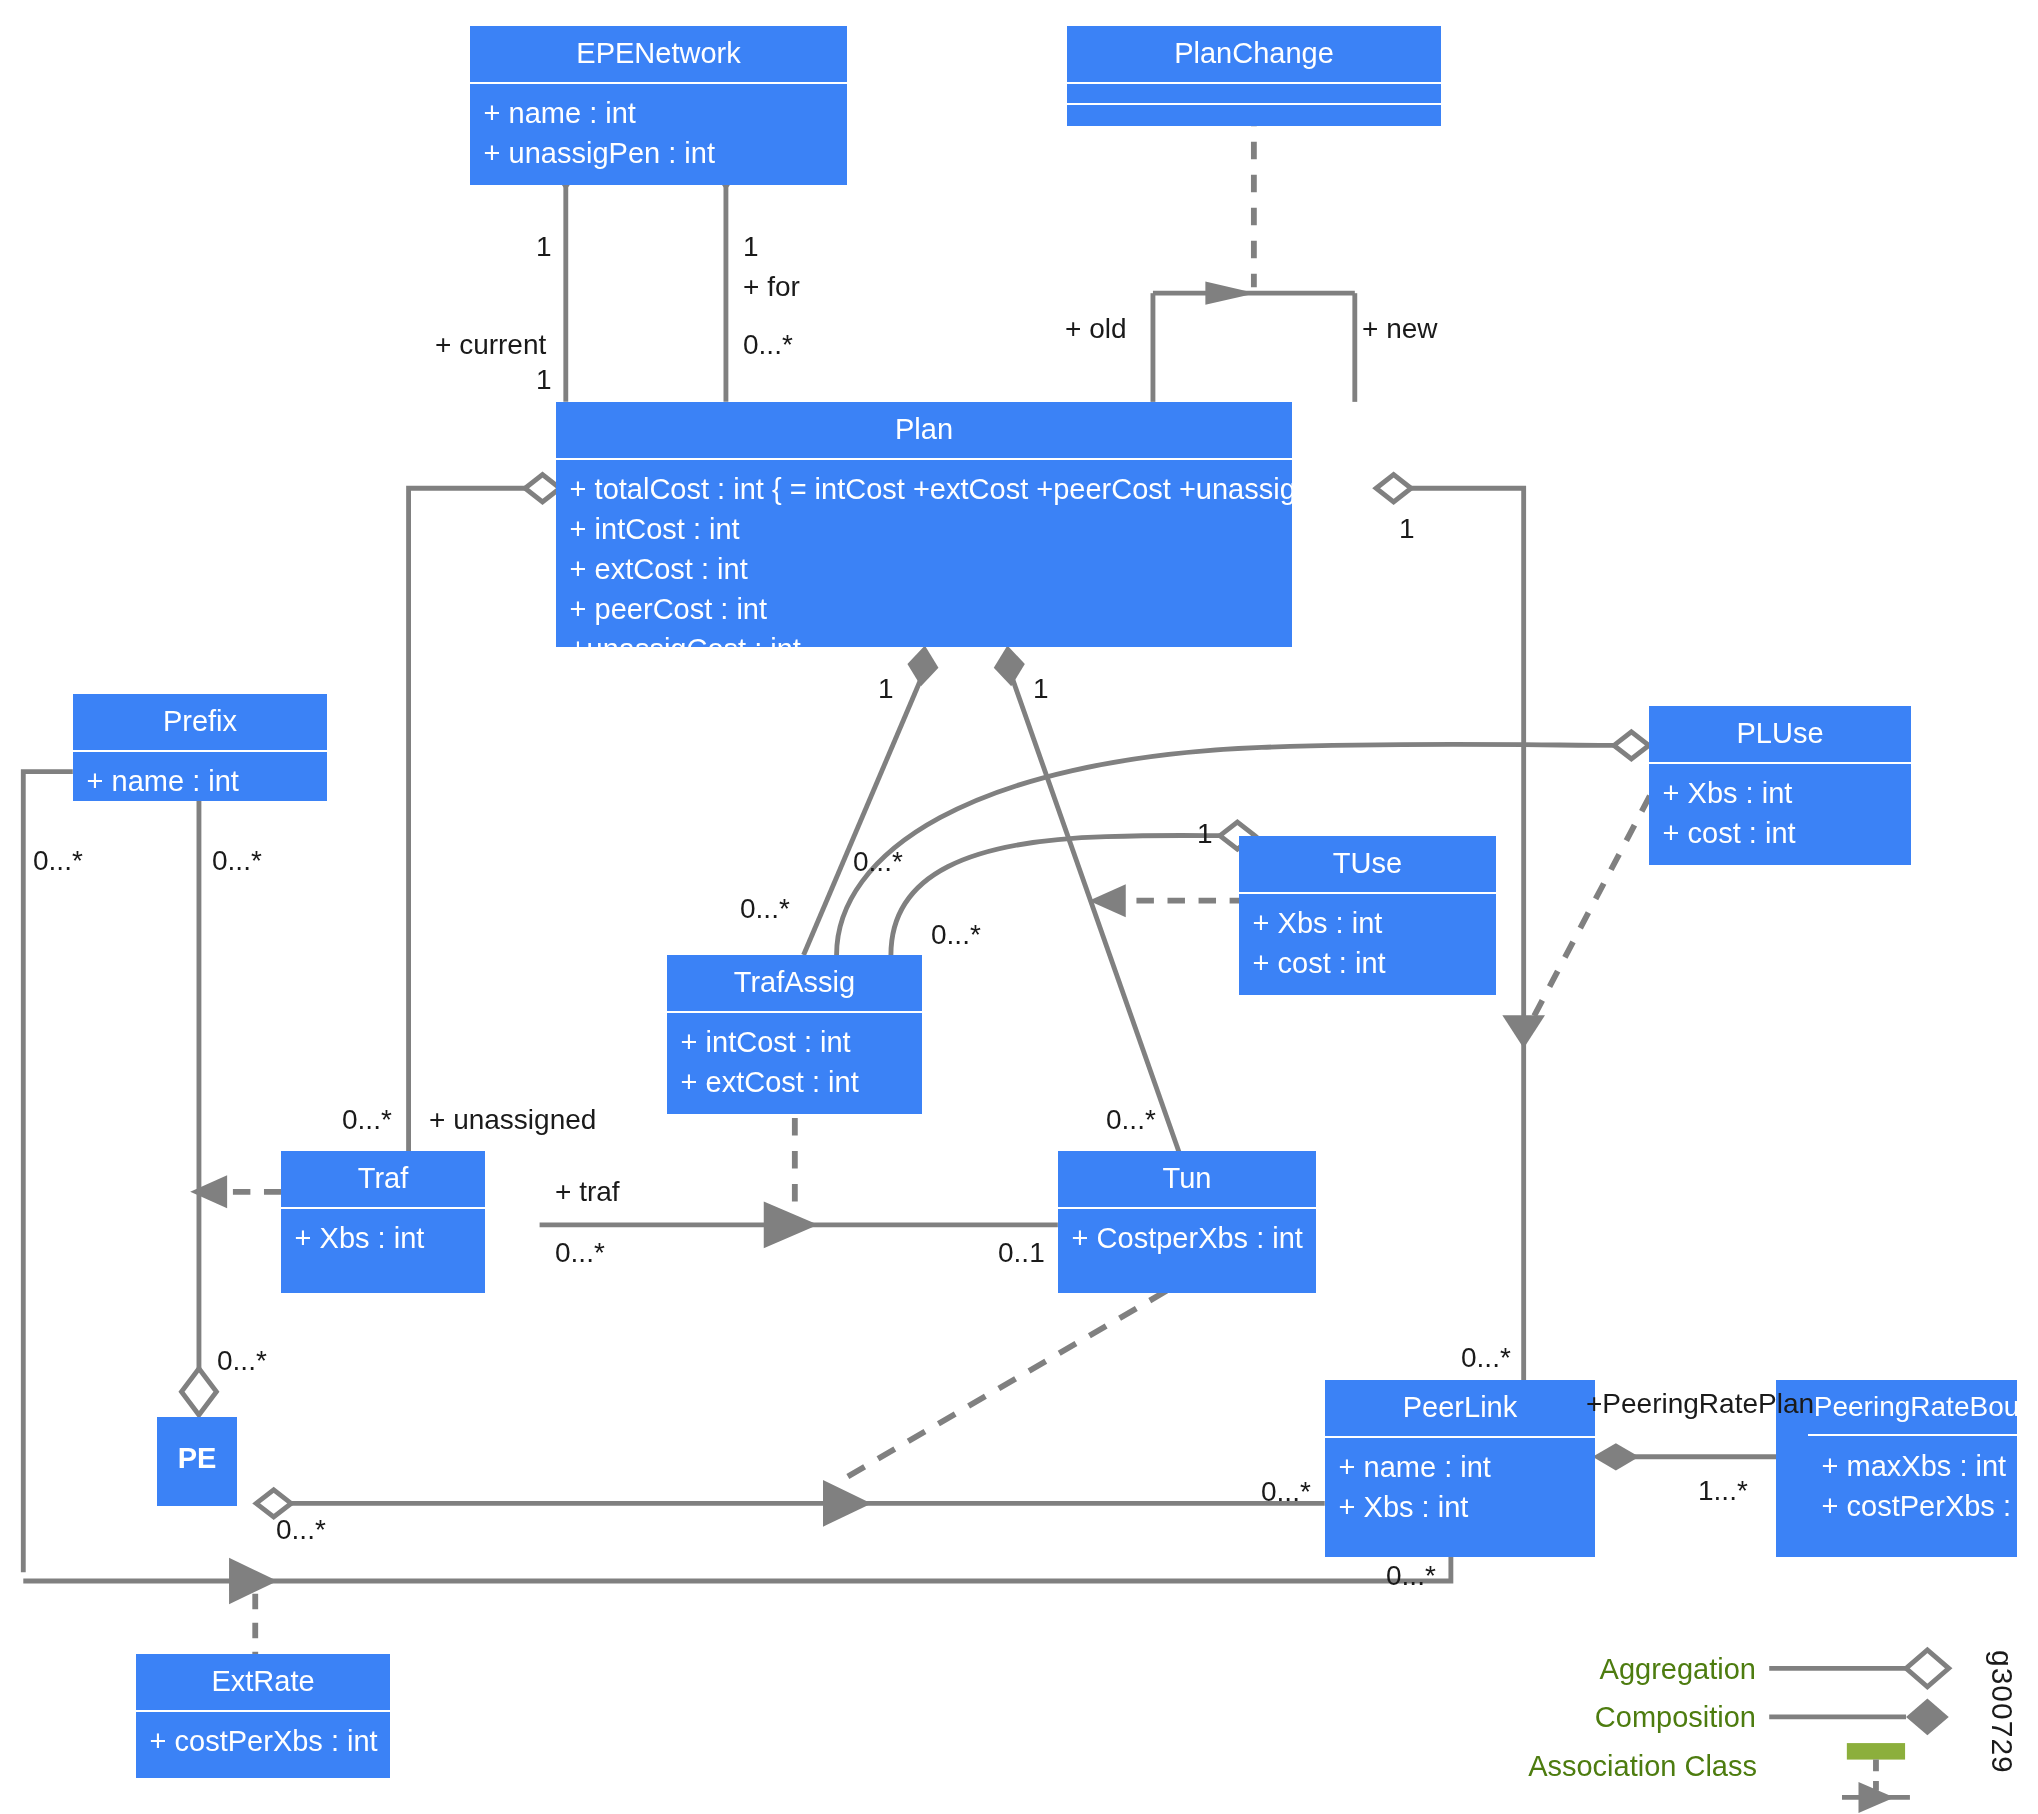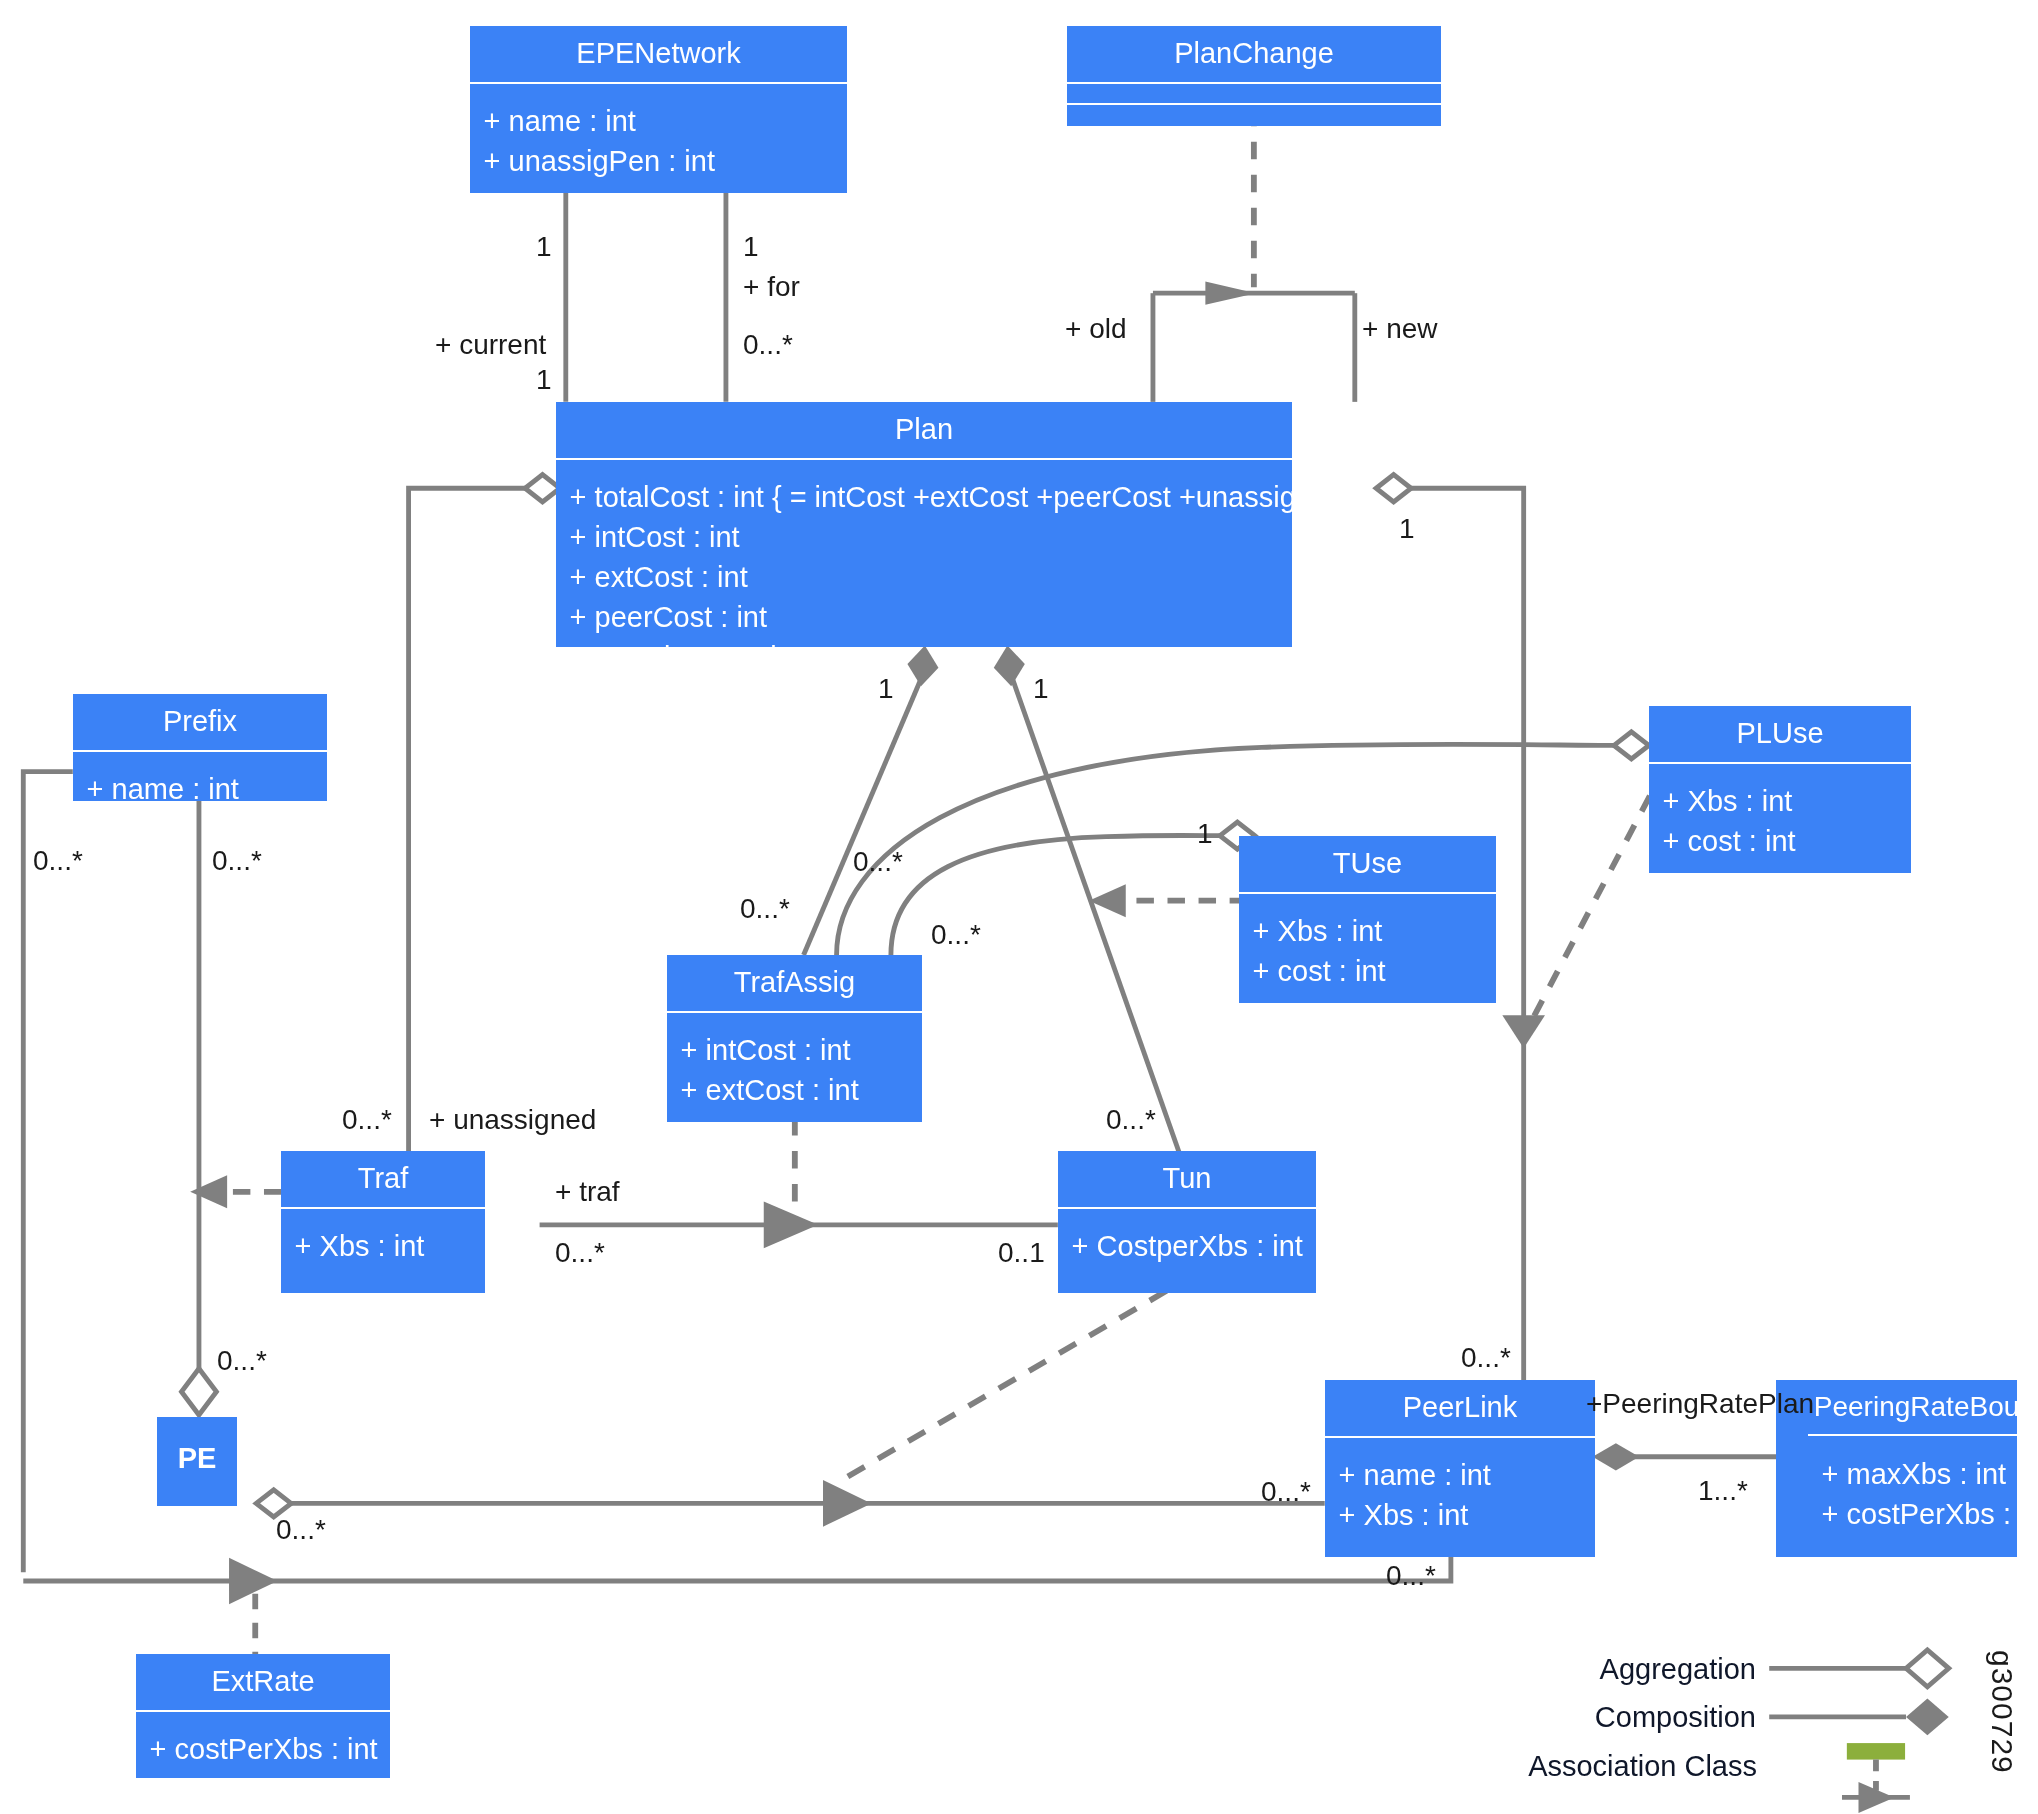--- a/index.html
+++ b/index.html
@@ -3,27 +3,27 @@
 <meta charset="utf-8">
 <style>
   html,body{margin:0;padding:0;background:#ffffff;}
   body{font-family:"Liberation Sans",sans-serif;}
   #stage{position:relative;width:2039px;height:1815px;background:#fff;overflow:hidden;}
   svg.layer{position:absolute;left:0;top:0;width:2039px;height:1815px;}
 
   .uml-class{position:absolute;background:#3b82f6;box-sizing:border-box;}
   .uml-title{color:#ffffff;text-align:center;font-size:29px;line-height:1.25;padding:8.7px 5.8px 10.7px 5.8px;
              border-bottom:2.9px solid #ffffff;white-space:nowrap;}
-  .uml-attrs{color:#ffffff;font-size:29px;line-height:1.38;padding:9.7px 13.6px 11.6px 13.6px;margin-top:8px;}
+  .uml-attrs{color:#ffffff;font-size:29px;line-height:1.38;padding:9.7px 13.6px 11.6px 13.6px;}
   .uml-attrs div{white-space:nowrap;}
   .uml-empty-row{height:19.4px;border-bottom:2.9px solid #ffffff;}
   .uml-empty-row2{height:21.3px;}
 
   .edge-label{position:absolute;font-size:28px;color:#1a1a1a;white-space:nowrap;line-height:1;}
-  .legend-row{position:absolute;font-size:29px;color:#0f172a;white-space:nowrap;text-align:right;}
+  .legend-row{position:absolute;font-size:29px;color:#4d7c0f;white-space:nowrap;text-align:right;}
   .gnum{position:absolute;font-size:30px;color:#1a1a1a;
         writing-mode:vertical-rl;letter-spacing:1px;}
 </style>
 </head>
 <body>
 
 <div id="stage">
 
   <svg class="layer" viewBox="0 0 2101 1870" xmlns="http://www.w3.org/2000/svg">
     <defs>

